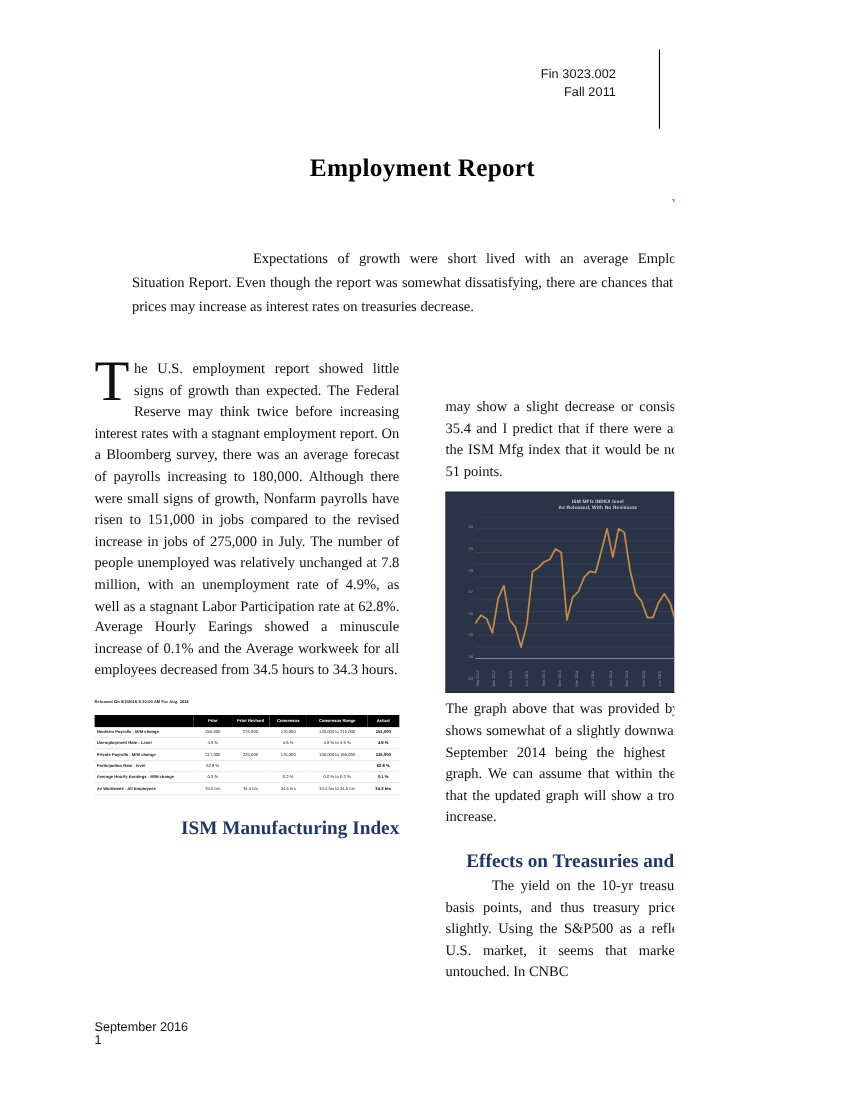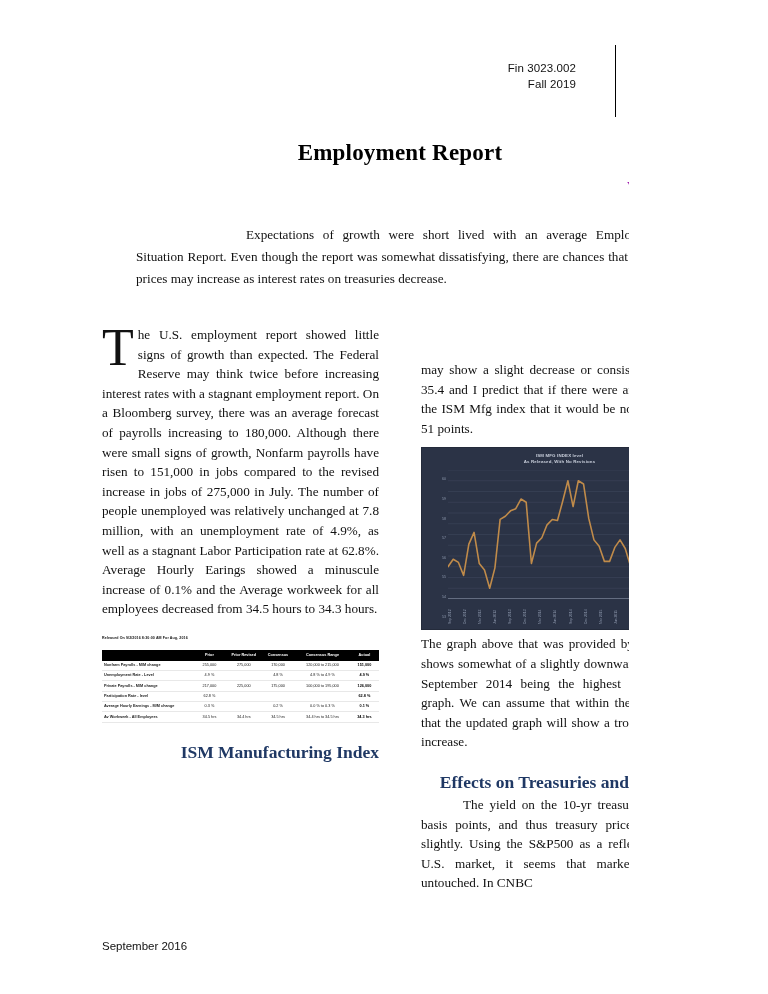--- a/index.html
+++ b/index.html
@@ -11,21 +11,20 @@
     font-family: "Liberation Serif", serif;
     color: #000000;
   }
   .page {
     position: relative;
     width: 613px;
     height: 994px;
     background: #ffffff;
     overflow: hidden;
     box-sizing: border-box;
-    margin-left: 16px;
   }
 
   
   .doc-header {
     position: absolute;
     top: 55px;
     left: 86px;
     width: 596px;
     height: 68px;
   }
@@ -252,32 +251,33 @@
   .footer {
     position: absolute;
     left: 86px;
     bottom: 42px;
     width: 596px;
     display: flex;
     justify-content: space-between;
     font-family: "Liberation Sans", sans-serif;
     font-size: 11.5px;
     color: #111;
+    flex-direction: column;
   }
 </style>
 </head>
 <body>
 
 <div class="page">
 
   <div class="doc-header">
     <div class="header-rule"></div>
     <div class="header-lines">
       <div>Fin 3023.002</div>
-      <div>Fall 2019</div>
+      <div>Fall 2011</div>
     </div>
   </div>
 
   <div class="doc-title">Employment Report</div>
   <div class="doc-author">Viet Nguyen</div>
 
   <div class="abstract">Expectations of growth were short lived with an average Employment Situation Report. Even though the report was somewhat dissatisfying, there are chances that which prices may increase as interest rates on treasuries decrease.</div>
 
   <div class="col col-left">
     <p class="body dropcap-para">The U.S. employment report showed little signs of growth than expected. The Federal Reserve may think twice before increasing interest rates with a stagnant employment report. On a Bloomberg survey, there was an average forecast of payrolls increasing to 180,000. Although there were small signs of growth, Nonfarm payrolls have risen to 151,000 in jobs compared to the revised increase in jobs of 275,000 in July. The number of people unemployed was relatively unchanged at 7.8 million, with an unemployment rate of 4.9%, as well as a stagnant Labor Participation rate at 62.8%. Average Hourly Earings showed a minuscule increase of 0.1% and the Average workweek for all employees decreased from 34.5 hours to 34.3 hours.</p>

